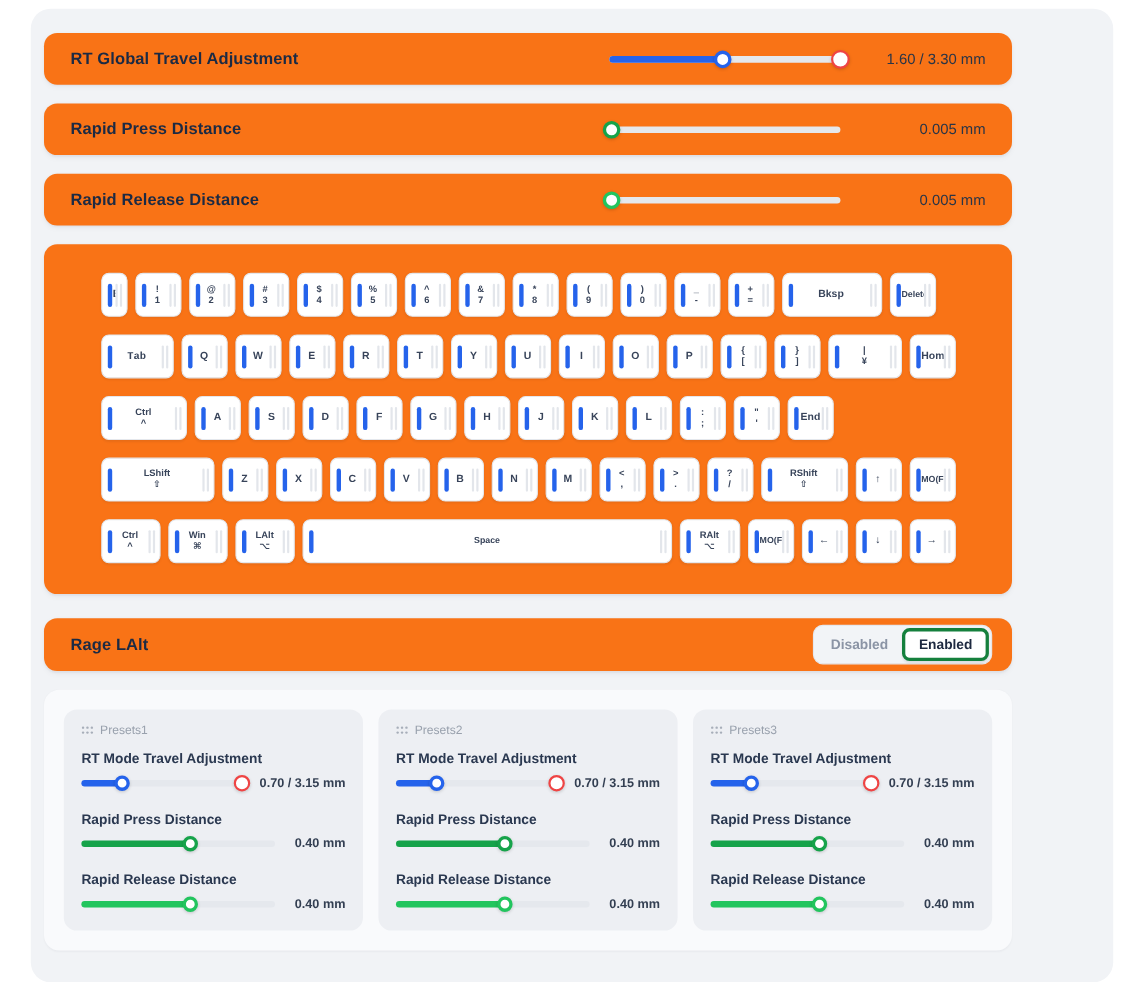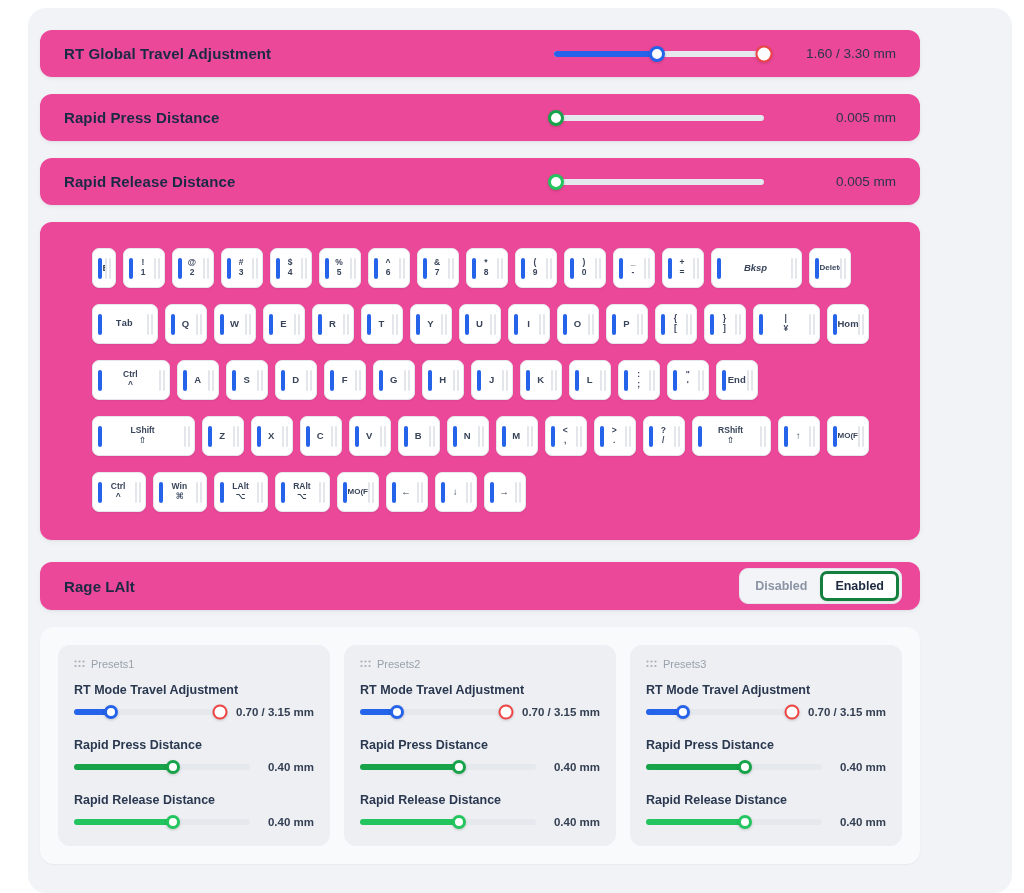--- a/index.html
+++ b/index.html
@@ -1,21 +1,21 @@
 <!DOCTYPE html>
 <html><head>
 <meta charset="utf-8">
 <style>
   * { box-sizing: border-box; margin: 0; padding: 0; }
   html, body { width: 1024px; height: 893px; overflow: hidden; background: #ffffff;
     font-family: "Liberation Sans", "DejaVu Sans", sans-serif; }
   .panel { position: relative; margin: 8px 12px 0 28px; height: 885px;
     background: #f1f3f6; border-radius: 18px; padding: 22px 92px 0 12px; }
 
-  .card { background: #ec4899; border-radius: 12px;
+  .card { background: #f97316; border-radius: 12px;
     box-shadow: 0 1px 2px rgba(16,24,40,.05), 0 2px 6px rgba(16,24,40,.04); }
   .row-card { display: flex; align-items: center; height: 47px; padding: 0 24px; margin-bottom: 17px; }
   .card-title { font-size: 15px; font-weight: 700; color: #1b2a44; letter-spacing: .1px; }
   .row-card .card-title { flex: 1; }
 
   .slider { position: relative; height: 6px; background: #e5e8ed; border-radius: 4px; }
   .row-card .slider { width: 210px; margin-right: 26px; flex: none; }
   .s-fill { position: absolute; left: 0; top: 0; height: 100%; border-radius: 4px; }
   .s-handle { position: absolute; top: 50%; transform: translate(-50%,-50%); width: 16px; height: 16px;
     border-radius: 50%; background: #fff; border: 3px solid #2563eb; box-shadow: 0 1px 3px rgba(0,0,0,.18); }
@@ -228,21 +228,21 @@
             <span class="kbar"></span>
             <span class="klabel">
               <span class="top">+</span>
               <span class="bot">=</span>
             </span>
             <span class="kbars">
               <i></i>
               <i></i>
             </span>
           </div>
-          <div class="key" style="width: 91px; font-style: italic;">
+          <div class="key" style="width: 91px;">
             <span class="kbar"></span>
             <span class="klabel">Bksp</span>
             <span class="kbars">
               <i></i>
               <i></i>
             </span>
           </div>
           <div class="key" style="width: 42px;">
             <span class="kbar"></span>
             <span class="klabel" style="font-size: 8px;">Delete</span>
@@ -649,20 +649,28 @@
               <i></i>
               <i></i>
             </span>
           </div>
           <div class="key" style="width: 54.25px;">
             <span class="kbar"></span>
             <span class="klabel">
               <span class="top">LAlt</span>
               <span class="bot">⌥</span>
             </span>
+            <span class="kbars">
+              <i></i>
+              <i></i>
+            </span>
+          </div>
+          <div class="key" style="flex: 1 1 0%;">
+            <span class="kbar"></span>
+            <span class="klabel" style="font-size: 8px;">Space</span>
             <span class="kbars">
               <i></i>
               <i></i>
             </span>
           </div>
           <div class="key" style="width: 54.25px;">
             <span class="kbar"></span>
             <span class="klabel">
               <span class="top">RAlt</span>
               <span class="bot">⌥</span>

